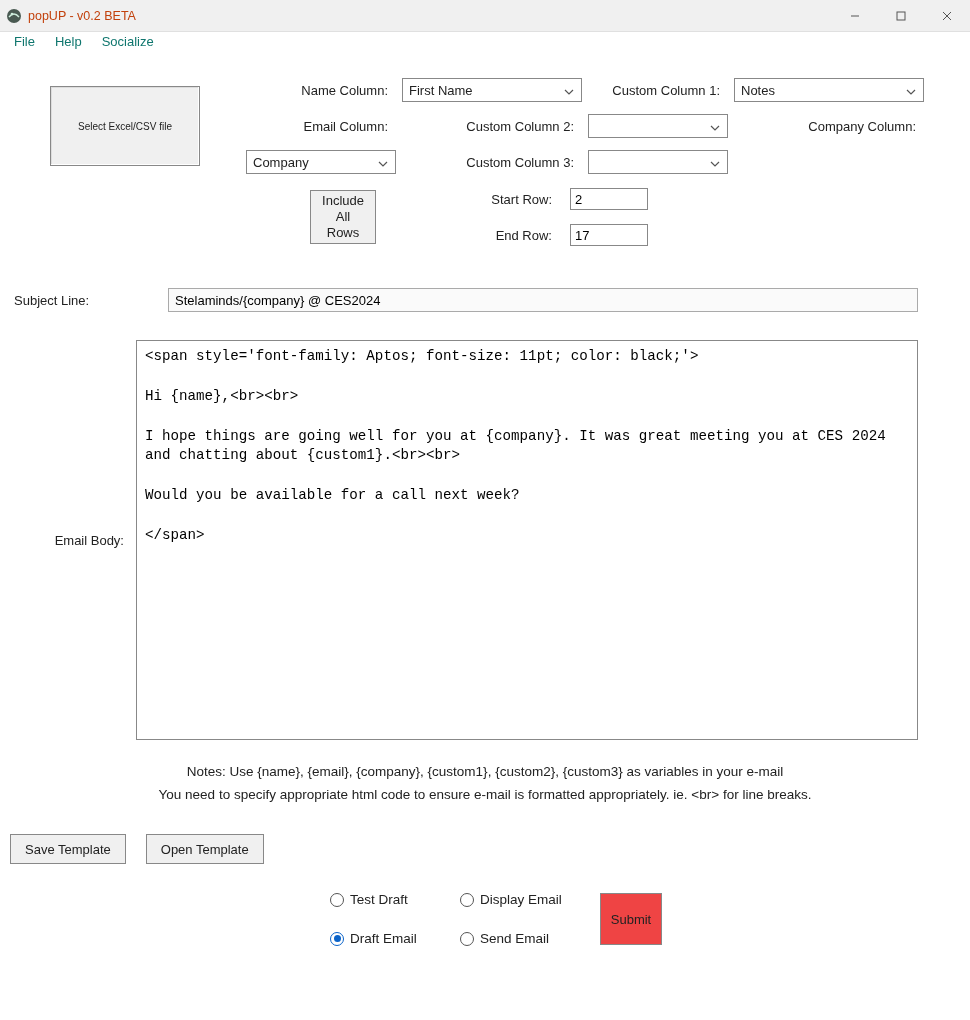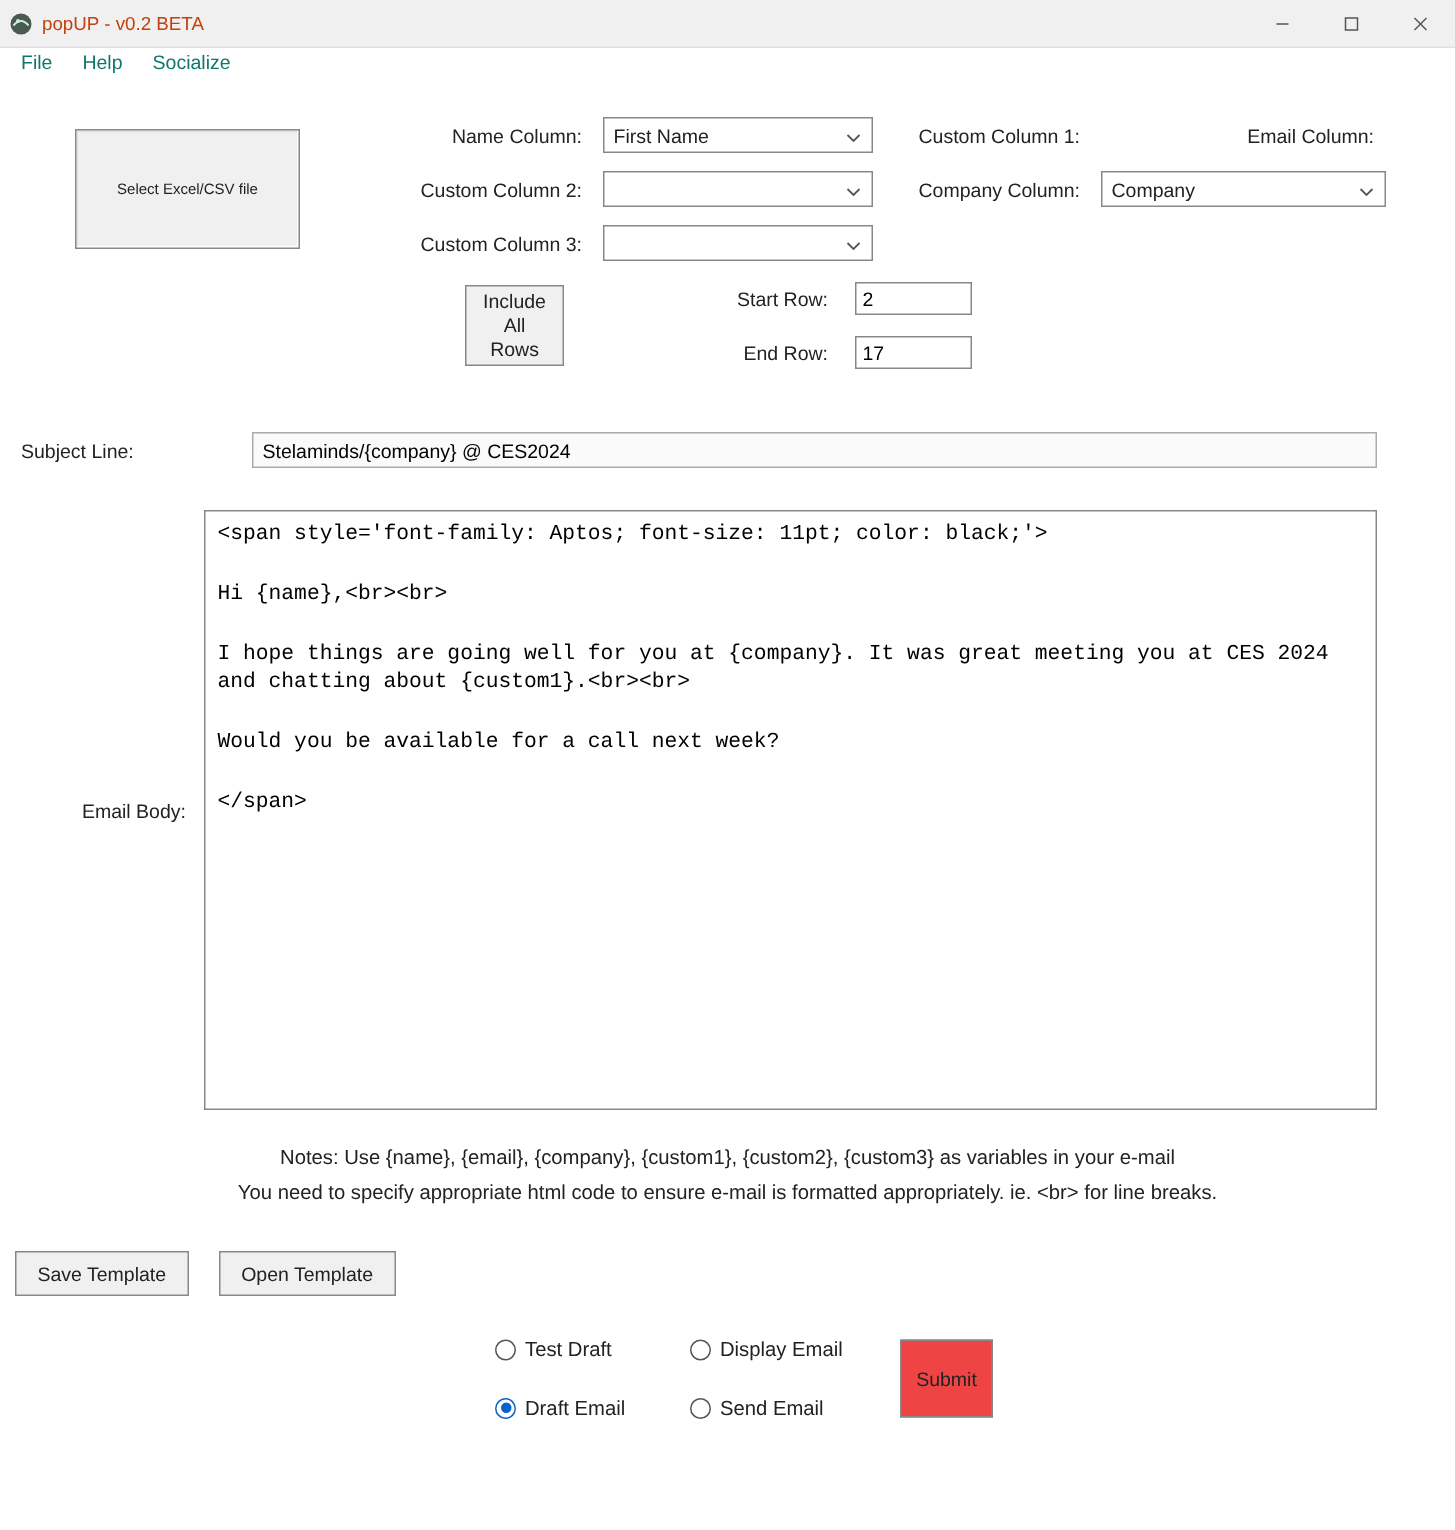--- a/index.html
+++ b/index.html
@@ -270,20 +270,28 @@
     <div class="cfg-label">Name Column:</div>
     <div class="combo">
       <span class="combo-text">First Name</span>
       <span class="combo-arrow">
         <svg width="10" height="6">
             <polyline points="1,1 5,5 9,1" fill="none" stroke="#555" stroke-width="1.2"></polyline>
           </svg>
       </span>
     </div>
     <div class="cfg-label">Custom Column 1:</div>
+    <div class="combo">
+      <span class="combo-text">Notes</span>
+      <span class="combo-arrow">
+        <svg width="10" height="6">
+            <polyline points="1,1 5,5 9,1" fill="none" stroke="#555" stroke-width="1.2"></polyline>
+          </svg>
+      </span>
+    </div>
 
     <div class="cfg-label">Email Column:</div>
     <div class="cfg-label">Custom Column 2:</div>
     <div class="combo">
       <span class="combo-text"></span>
       <span class="combo-arrow">
         <svg width="10" height="6">
             <polyline points="1,1 5,5 9,1" fill="none" stroke="#555" stroke-width="1.2"></polyline>
           </svg>
       </span>

